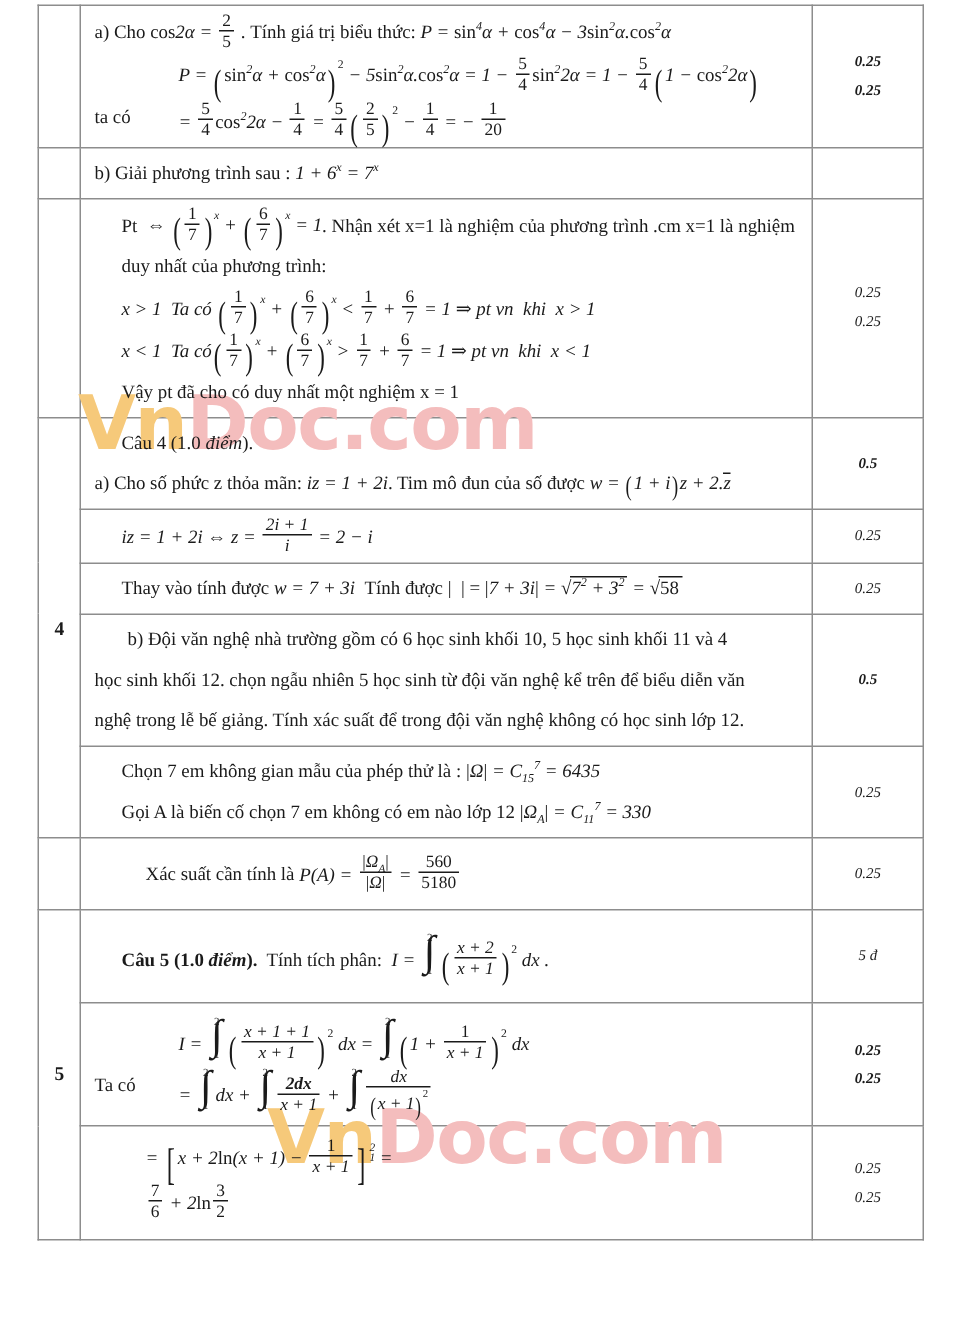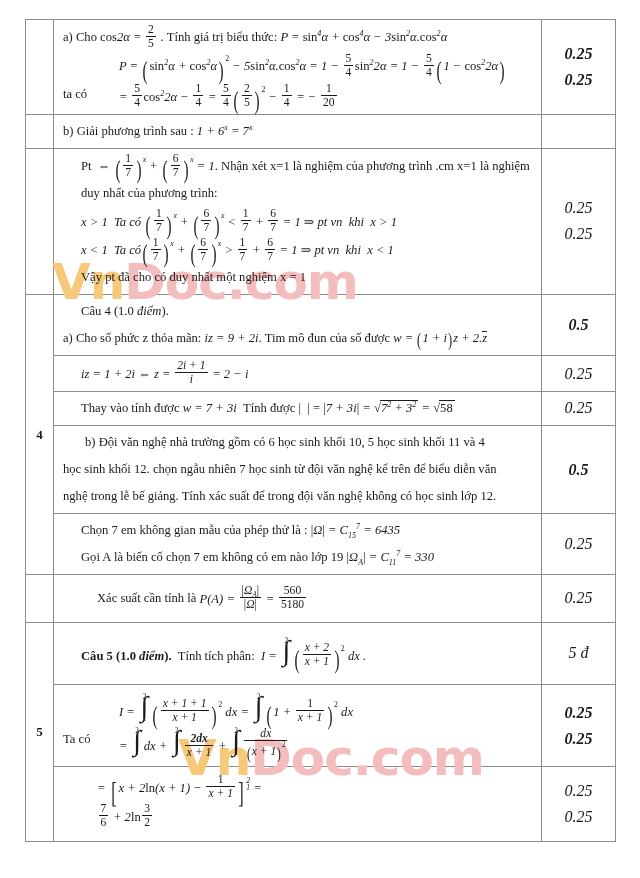--- a/index.html
+++ b/index.html
@@ -7,21 +7,21 @@
     width:640px;height:878px;
     font-family:"Liberation Serif","DejaVu Serif",serif;
     color:#1a1a1a;
     overflow:hidden;
     position:relative;
   }
   
   .page{position:relative;width:640px;height:878px;box-sizing:border-box;}
   .ansTable{
     position:absolute;
-    left:25px;top:19px;
+    left:25px;top:3px;
     width:590px;
     border-collapse:collapse;
     table-layout:fixed;
   }
   .ansTable td{
     border:1px solid #8d8d8d;
     padding:0;
     vertical-align:middle;
     background:transparent;
   }
@@ -37,21 +37,21 @@
     z-index:2;
   }
   .num{
     text-align:center;
     font-weight:bold;
     font-size:13px;
   }
   .pt{
     text-align:center;
     font-style:italic;
-    font-size:16px;
+    font-size:10px;
     font-family:"Liberation Serif","DejaVu Serif",serif;
     padding:2px 0;
   }
   .pt.b{font-weight:bold;}
   .pt-stack{display:flex;flex-direction:column;justify-content:space-around;height:100%;}
   .pt-stack > div{padding:4px 0;}
 
   
   .m{font-family:"Liberation Serif","DejaVu Serif",serif;font-style:italic;white-space:nowrap;}
   .up{font-style:normal;}
@@ -235,21 +235,21 @@
       <td class="num" rowspan="5">
         <span>4</span>
       </td>
       <td>
         <div class="cellbody">
           <div class="mathline indent3" style="font-weight:normal;">
             <span>Câu 4 (1.0 </span><i>điểm</i><span>).</span>
           </div>
           <div class="mathline">
             <span>a) Cho số phức z thỏa mãn:</span>
-            <span class="m">iz = 9 + 2i</span><span>. Tim mô đun của số được</span>
+            <span class="m">iz = 1 + 2i</span><span>. Tim mô đun của số được</span>
             <span class="m">w = <span class="pmid">(</span>1 + i<span class="pmid">)</span>z + 2.<span class="olbar">z</span></span>
           </div>
         </div>
       </td>
       <td class="pt b">0.5</td>
     </tr>
 
     <tr>
       <td>
         <div class="cellbody">
@@ -278,39 +278,39 @@
       <td class="pt">0.25</td>
     </tr>
 
     <tr>
       <td>
         <div class="cellbody">
           <div class="mathline" style="text-indent:22px;">
             <span>b) Đội văn nghệ nhà trường gồm có 6 học sinh khối 10, 5 học sinh khối 11 và 4</span>
           </div>
           <div class="mathline">
-            <span>học sinh khối 12. chọn ngẫu nhiên 7 học sinh từ đội văn nghệ kể trên để biểu diễn văn</span>
+            <span>học sinh khối 12. chọn ngẫu nhiên 5 học sinh từ đội văn nghệ kể trên để biểu diễn văn</span>
           </div>
           <div class="mathline">
             <span>nghệ trong lễ bế giảng. Tính xác suất để trong đội văn nghệ không có học sinh lớp 12.</span>
           </div>
         </div>
       </td>
       <td class="pt b">0.5</td>
     </tr>
 
     <tr>
       <td>
         <div class="cellbody">
           <div class="mathline indent3">
             <span>Chọn 7 em không gian mẫu của phép thử là :</span>
             <span class="m"><span class="abs">|</span>Ω<span class="abs">|</span> = C<sub>15</sub><sup>7</sup> = 6435</span>
           </div>
           <div class="mathline indent3">
-            <span>Gọi A là biến cố chọn 7 em không có em nào lớp 19</span>
+            <span>Gọi A là biến cố chọn 7 em không có em nào lớp 12</span>
             <span class="m"><span class="abs">|</span>Ω<sub><i>A</i></sub><span class="abs">|</span> = C<sub>11</sub><sup>7</sup> = 330</span>
           </div>
         </div>
       </td>
       <td class="pt">0.25</td>
     </tr>
 
     <tr>
       <td class="num"></td>
       <td>

